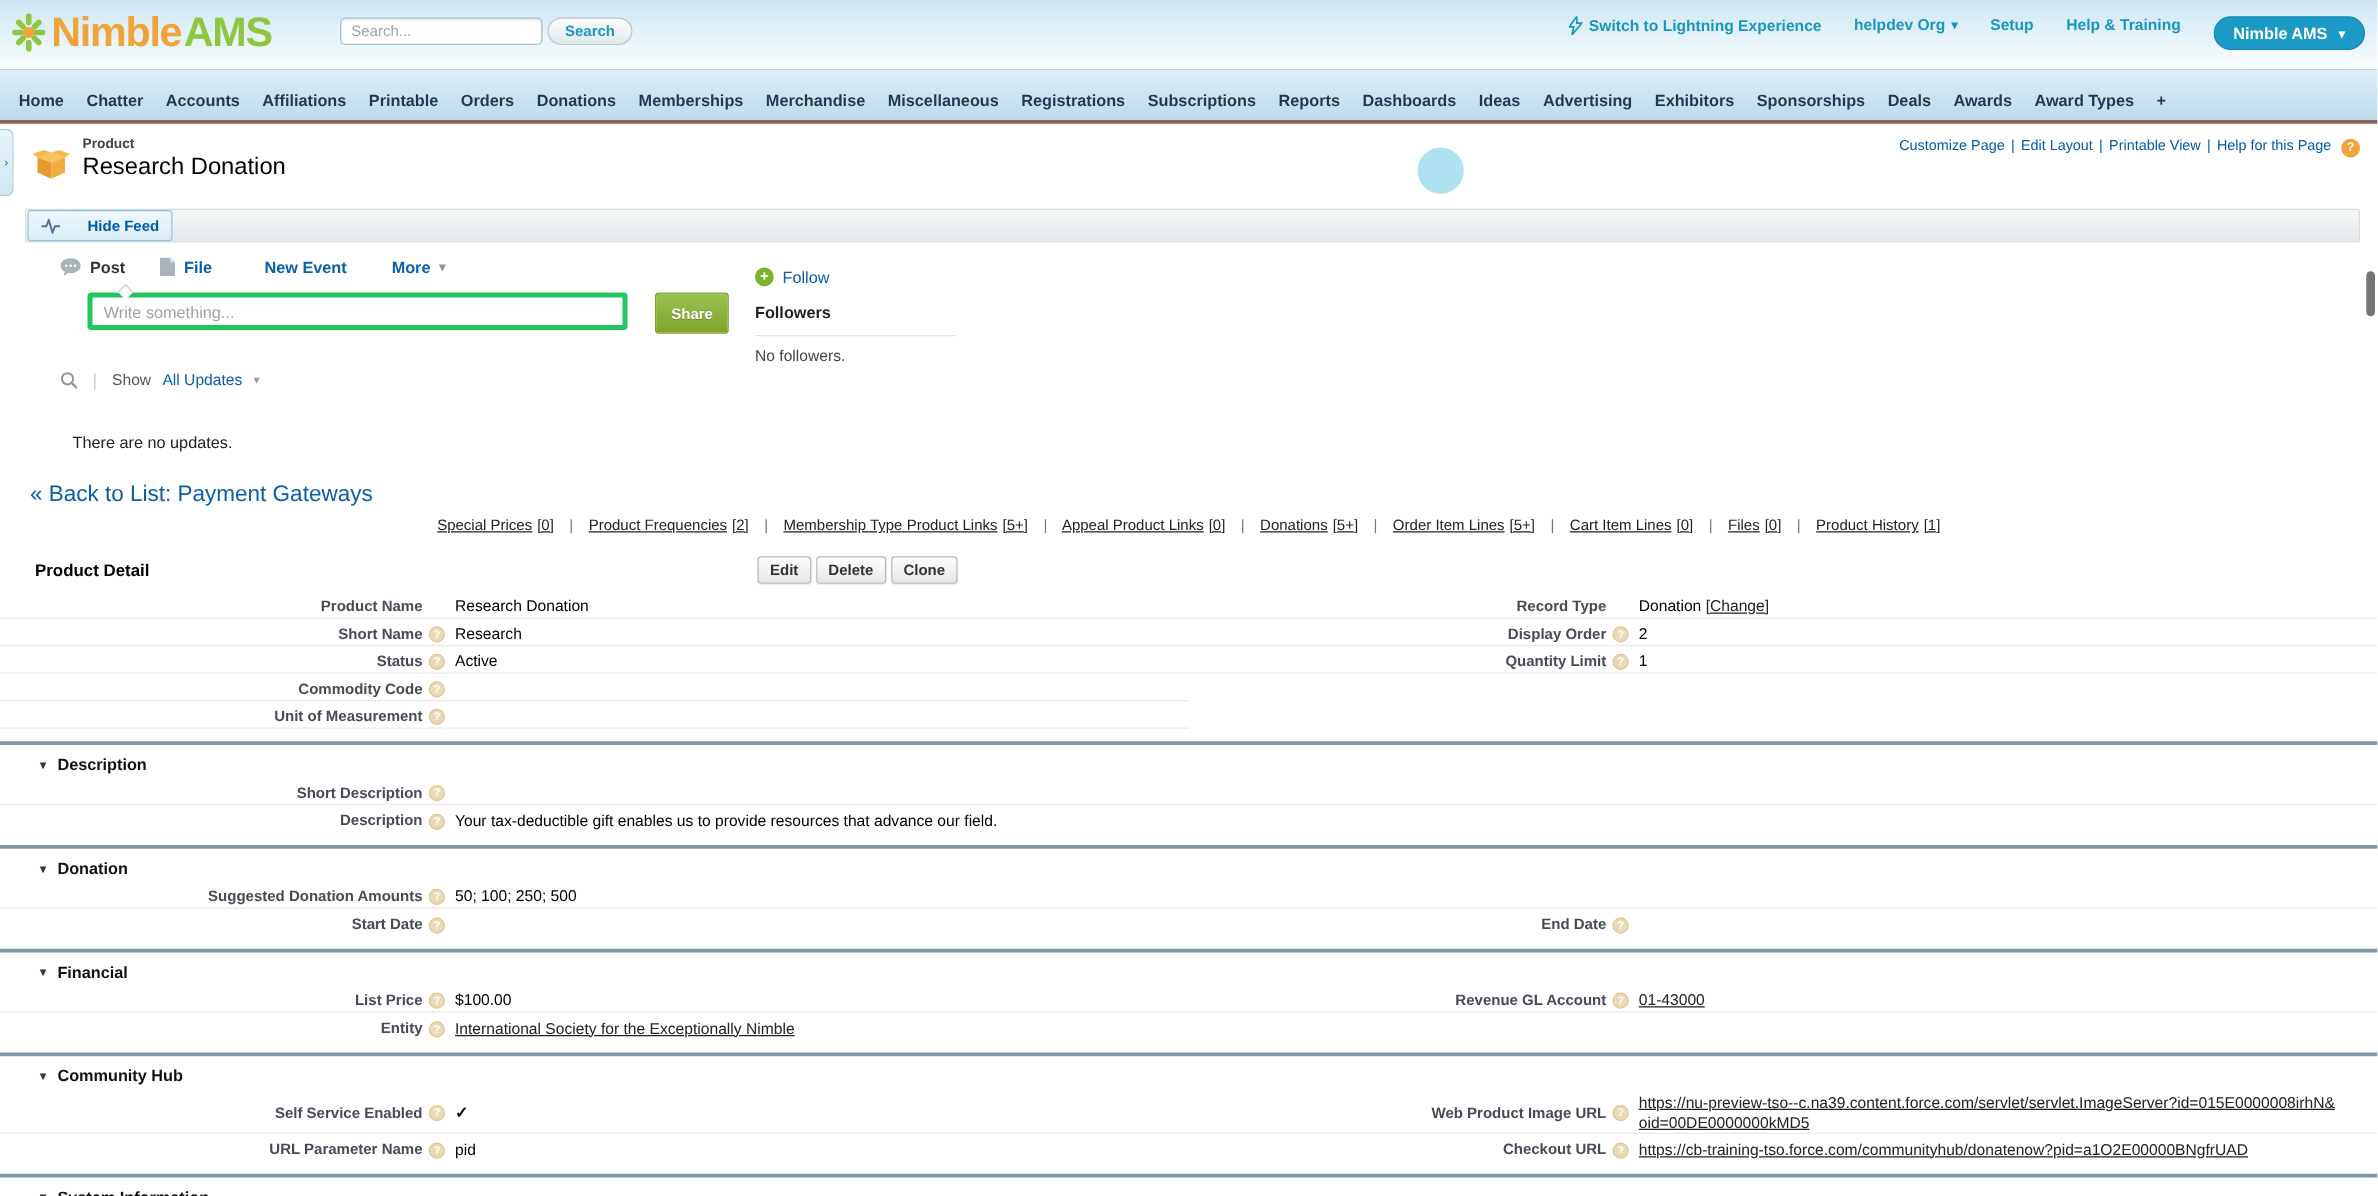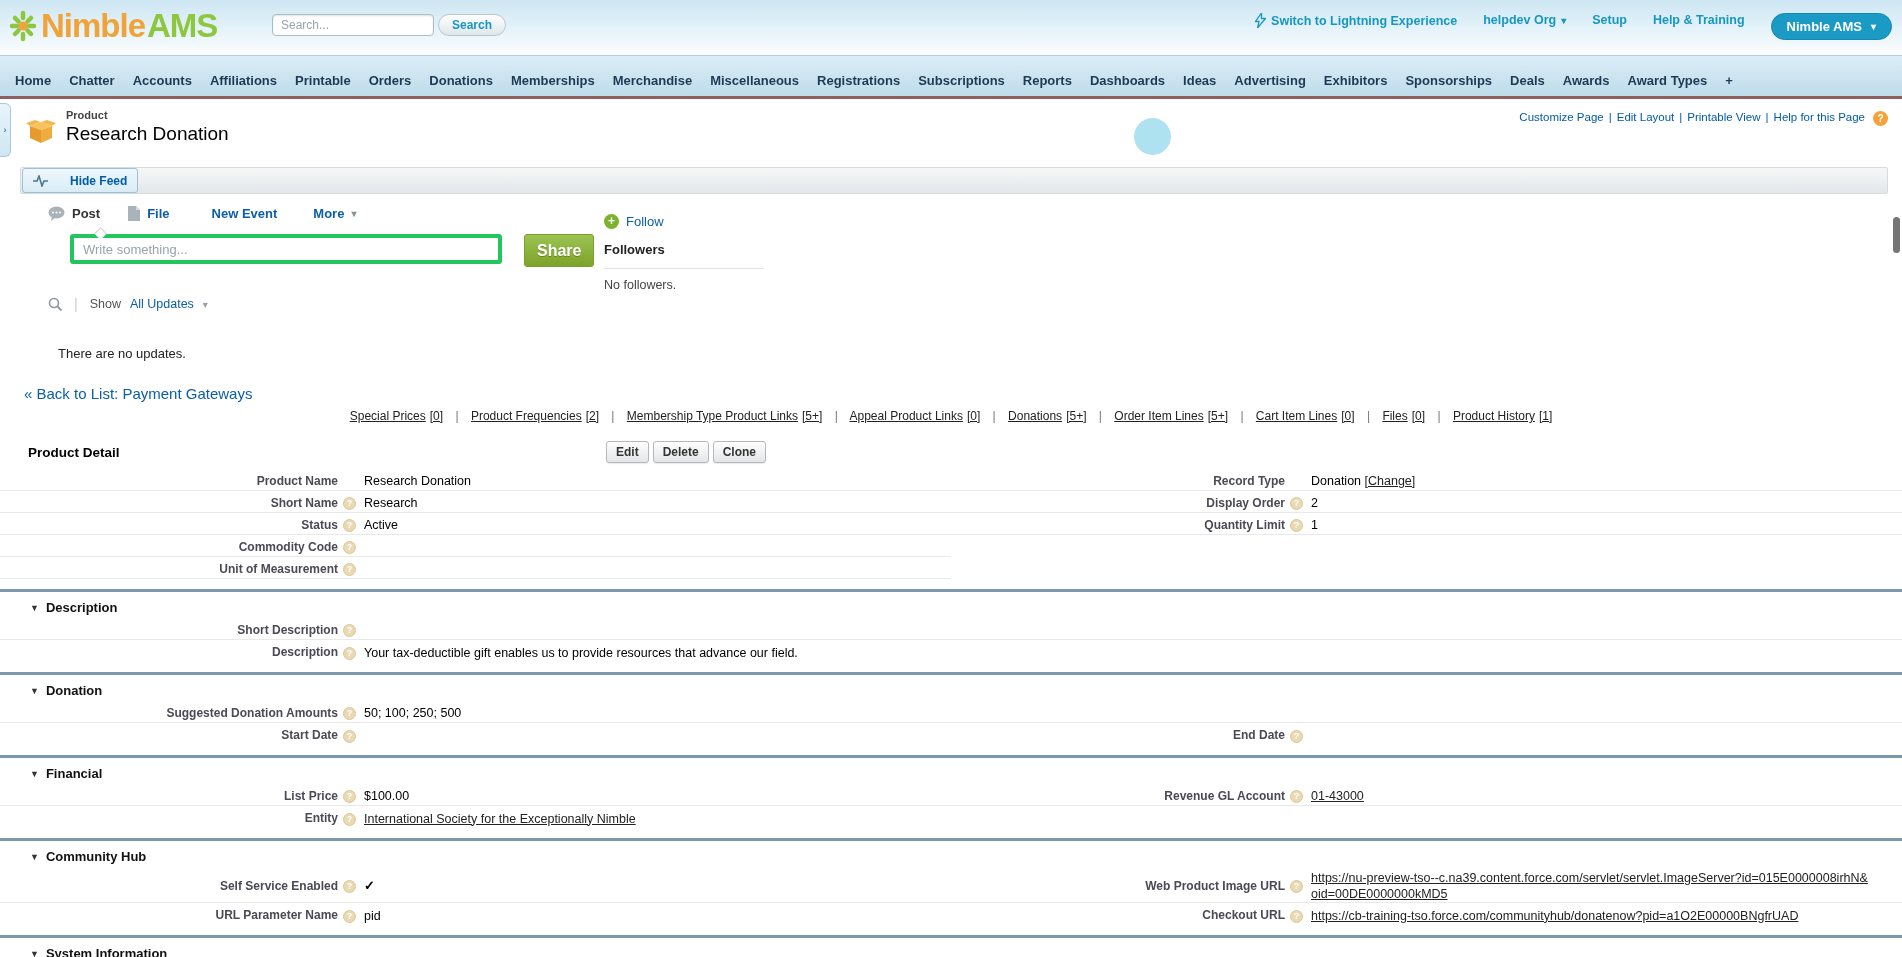--- a/index.html
+++ b/index.html
@@ -72,39 +72,39 @@
   .fa-event { margin-right:36px; }
   .fa-more .caret { color:#8a9399; }
 
   .composer { position:relative; margin:10px 0 0 22px; display:flex; align-items:flex-start; gap:22px; }
   .pointer { position:absolute; left:26px; top:-5px; width:9px; height:9px; background:#fff;
              border-left:1px solid #c8cfd2; border-top:1px solid #c8cfd2; transform:rotate(45deg); }
   .composer-input { width:432px; height:30px; border:4px solid #22c55e; border-radius:3px; padding:0 9px;
                     font-size:13px; font-family:"Liberation Sans",sans-serif; }
   .composer-input::placeholder { color:#9aa3a9; }
   .share-btn { height:33px; padding:0 12px; background:linear-gradient(#9cc353,#7da32a); border:1px solid #7a9f2a;
-               border-radius:3px; color:#fff; font-weight:bold; font-size:16px; text-shadow:0 1px 0 rgba(0,0,0,.25);
+               border-radius:3px; color:#fff; font-weight:bold; font-size:12px; text-shadow:0 1px 0 rgba(0,0,0,.25);
                cursor:pointer; font-family:"Liberation Sans",sans-serif; }
 
   .feed-right { position:absolute; left:604px; top:8px; width:175px; }
   .follow-row { display:flex; align-items:center; gap:7px; }
   .plus-icon { width:15px; height:15px; border-radius:50%; background:#7cb32d; color:#fff; font-size:12px;
                font-weight:bold; line-height:15px; text-align:center; }
   .follow-link { color:#0b5ea8; text-decoration:none; font-size:13px; }
   .followers-title { font-weight:bold; font-size:13px; margin-top:13px; color:#222; }
   .fr-div { border-top:1px solid #e2e2e2; margin-top:11px; width:160px; }
   .no-followers { margin-top:9px; font-size:12.5px; color:#444; }
 
   .show-row { display:flex; align-items:center; gap:9px; margin-top:29px; font-size:12.5px; color:#555; }
   .show-row .vsep { color:#ccc; font-size:14px; margin:0 3px; }
   .show-link { color:#0b5ea8; text-decoration:none; }
   .show-row .caret { color:#98a0a6; }
 
   .no-updates { margin:34px 0 0 58px; font-size:13px; color:#222; }
-  .backlink { margin:24px 16px 0 24px; font-size:15px; }
+  .backlink { margin:24px 16px 0 24px; font-size:18px; }
   .backlink a { color:#0b5ea8; text-decoration:none; }
 
   .related { margin-top:7px; text-align:center; font-size:12px; }
   .related a { color:#222; }
   .rel-cnt { margin-left:4px; }
   .rel-sep { color:#777; margin:0 9px; text-decoration:none; display:inline-block; }
 
   .detailhead { position:relative; margin:18px 14px 0 28px; height:25px; }
   .detail-title { font-size:13.5px; font-weight:bold; padding-top:4px; }
   .detail-btns { position:absolute; left:578px; top:0; display:flex; gap:4px; }

